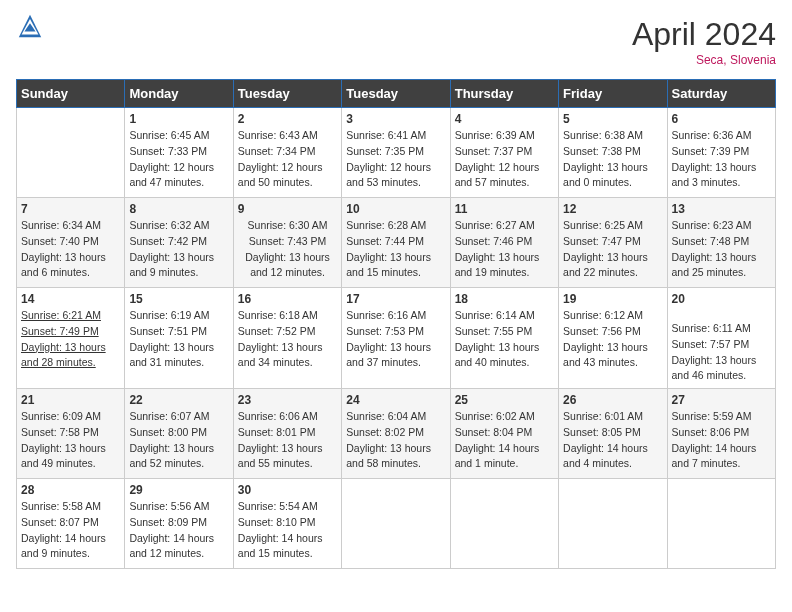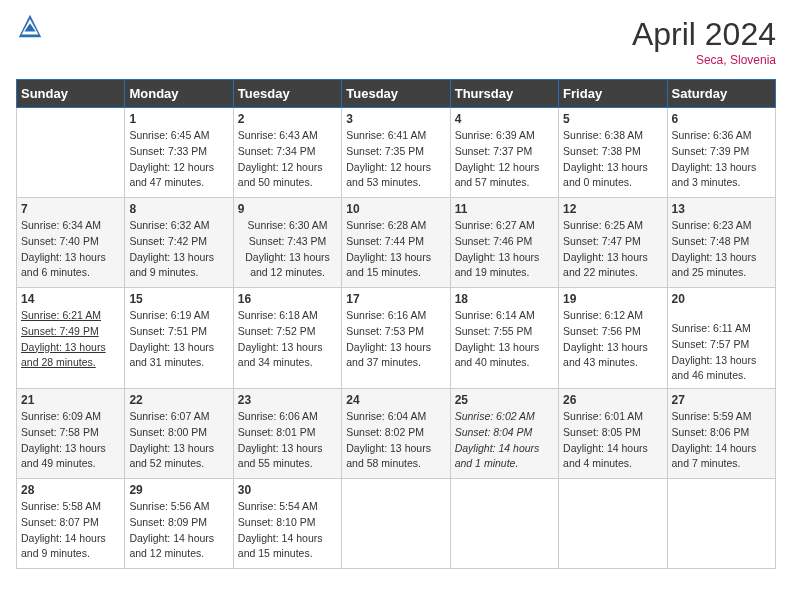--- a/index.html
+++ b/index.html
@@ -296,21 +296,21 @@
         </td>
         <td>
           <span class="day-number">24</span>
           <div class="day-info" style="white-space: pre-line;">Sunrise: 6:04 AM
 Sunset: 8:02 PM
 Daylight: 13 hours
 and 58 minutes.</div>
         </td>
         <td>
           <span class="day-number">25</span>
-          <div class="day-info" style="white-space: pre-line; font-style: italic;">Sunrise: 6:02 AM
+          <div class="day-info" style="white-space: pre-line;">Sunrise: 6:02 AM
 Sunset: 8:04 PM
 Daylight: 14 hours
 and 1 minute.</div>
         </td>
         <td>
           <span class="day-number">26</span>
           <div class="day-info" style="white-space: pre-line;">Sunrise: 6:01 AM
 Sunset: 8:05 PM
 Daylight: 14 hours
 and 4 minutes.</div>

